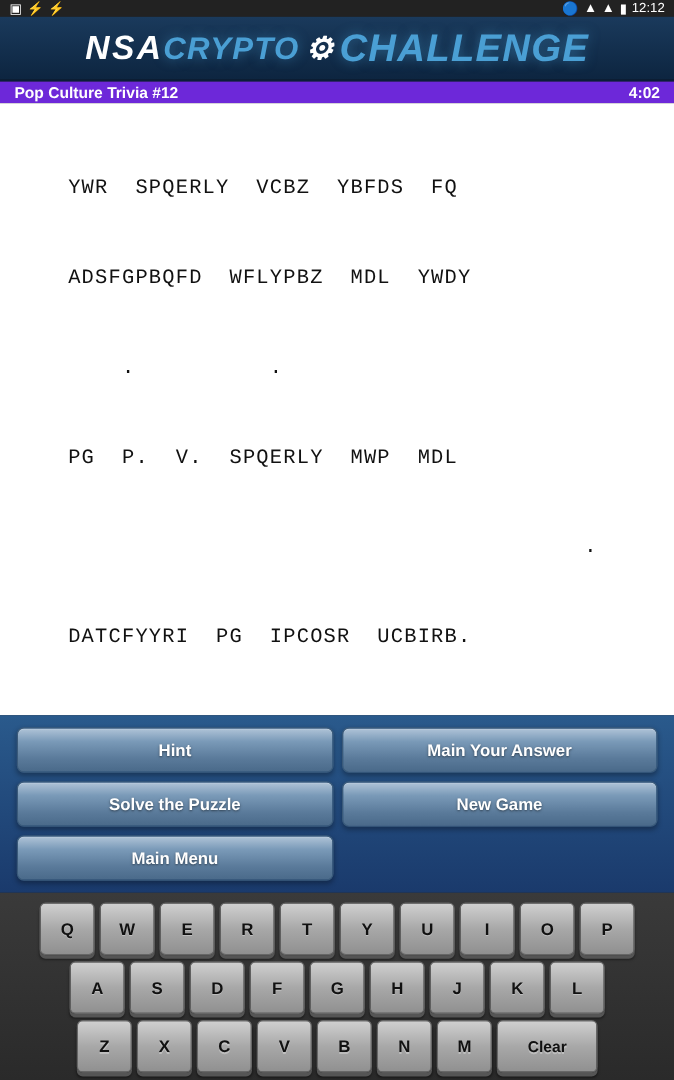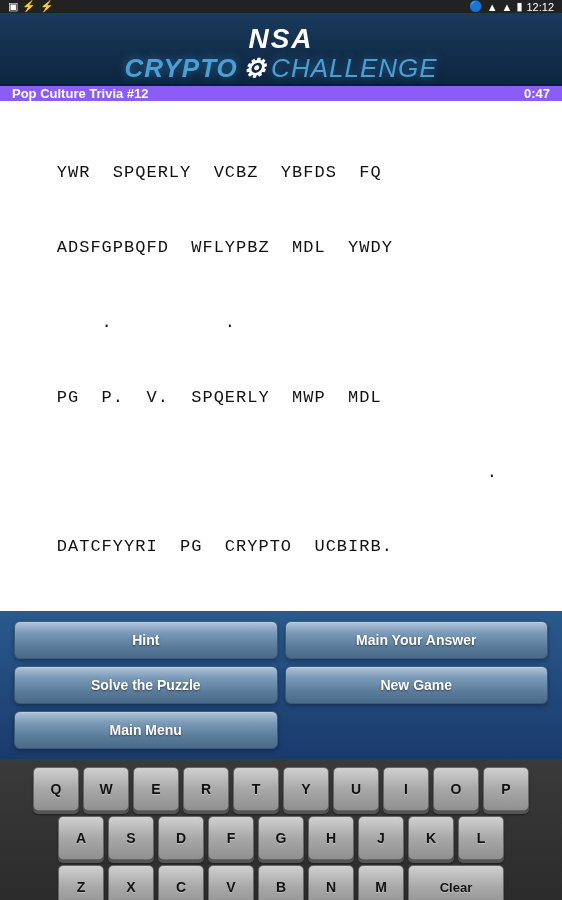--- a/index.html
+++ b/index.html
@@ -31,23 +31,22 @@
     #header {
       background: linear-gradient(180deg, #1a3a5c 0%, #0d2540 100%);
       height: 90px;
       display: flex;
       align-items: center;
       justify-content: center;
       border-bottom: 2px solid #0a1e38;
     }
     #logo-container {
       display: flex;
-      flex-direction: column;
-      align-items: center;
-      margin-top: 12px;
+      flex-direction: row;
+      align-items: center;
     }
     #logo-nsa {
       color: #ffffff;
       font-size: 28px;
       font-weight: 900;
       font-style: italic;
       letter-spacing: 2px;
       line-height: 1;
     }
     #logo-crypto {
@@ -58,30 +57,30 @@
     #logo-crypto-text {
       color: #4a9fd4;
       font-size: 26px;
       font-weight: 900;
       font-style: italic;
       letter-spacing: 1px;
       text-shadow: 0 0 10px rgba(74, 159, 212, 0.5);
     }
     #logo-challenge-text {
       color: #4a9fd4;
-      font-size: 26px;
-      font-weight: 400;
+      font-size: 32px;
+      font-weight: 700;
       font-style: italic;
       letter-spacing: 1px;
       text-shadow: 0 0 10px rgba(74, 159, 212, 0.5);
     }
 
     
     #trivia-bar {
-      background: #8b5cf6;
+      background: #6d28d9;
       height: 30px;
       display: flex;
       align-items: center;
       justify-content: space-between;
       padding: 0 12px;
     }
     #trivia-title {
       color: #fff;
       font-size: 13px;
       font-weight: bold;
@@ -158,21 +157,21 @@
       width: 46px;
       height: 44px;
       display: flex;
       align-items: center;
       justify-content: center;
       cursor: pointer;
       box-shadow: 0 3px 0 #555, 0 4px 2px rgba(0,0,0,0.4);
       text-shadow: 0 1px 0 rgba(255,255,255,0.3);
     }
     .key-clear {
-      width: 96px;
+      width: 84px;
       font-size: 13px;
     }
   </style>
 </head>
 <body>
 
 <div id="status-bar">
   <div id="status-left">
     <span>▣</span>
     <span>⚡</span>
@@ -193,31 +192,31 @@
     <div id="logo-crypto">
       <span id="logo-crypto-text">CRYPTO</span>
       <span style="color:#fff; font-size:26px; font-weight:900; font-style:italic; margin:0 3px;">⚙</span>
       <span id="logo-challenge-text">CHALLENGE</span>
     </div>
   </div>
 </div>
 
 <div id="trivia-bar">
   <span id="trivia-title">Pop Culture Trivia #12</span>
-  <span id="trivia-timer">0:47</span>
+  <span id="trivia-timer">4:02</span>
 </div>
 
 <div id="puzzle-area">
   <div id="puzzle-text">
     <span>YWR  SPQERLY  VCBZ  YBFDS  FQ</span><br>
     <span>ADSFGPBQFD  WFLYPBZ  MDL  YWDY</span><br>
     <span>    .          .</span><br>
     <span>PG  P.  V.  SPQERLY  MWP  MDL</span><br>
     <span style="padding-left:430px;">.</span><br>
-    <span>DATCFYYRI  PG  CRYPTO  UCBIRB.</span>
+    <span>DATCFYYRI  PG  IPCOSR  UCBIRB.</span>
   </div>
 </div>
 
 <div id="button-panel">
   <button class="game-button">Hint</button>
   <button class="game-button">Main Your Answer</button>
   <button class="game-button">Solve the Puzzle</button>
   <button class="game-button">New Game</button>
   <button class="game-button">Main Menu</button>
 </div>

